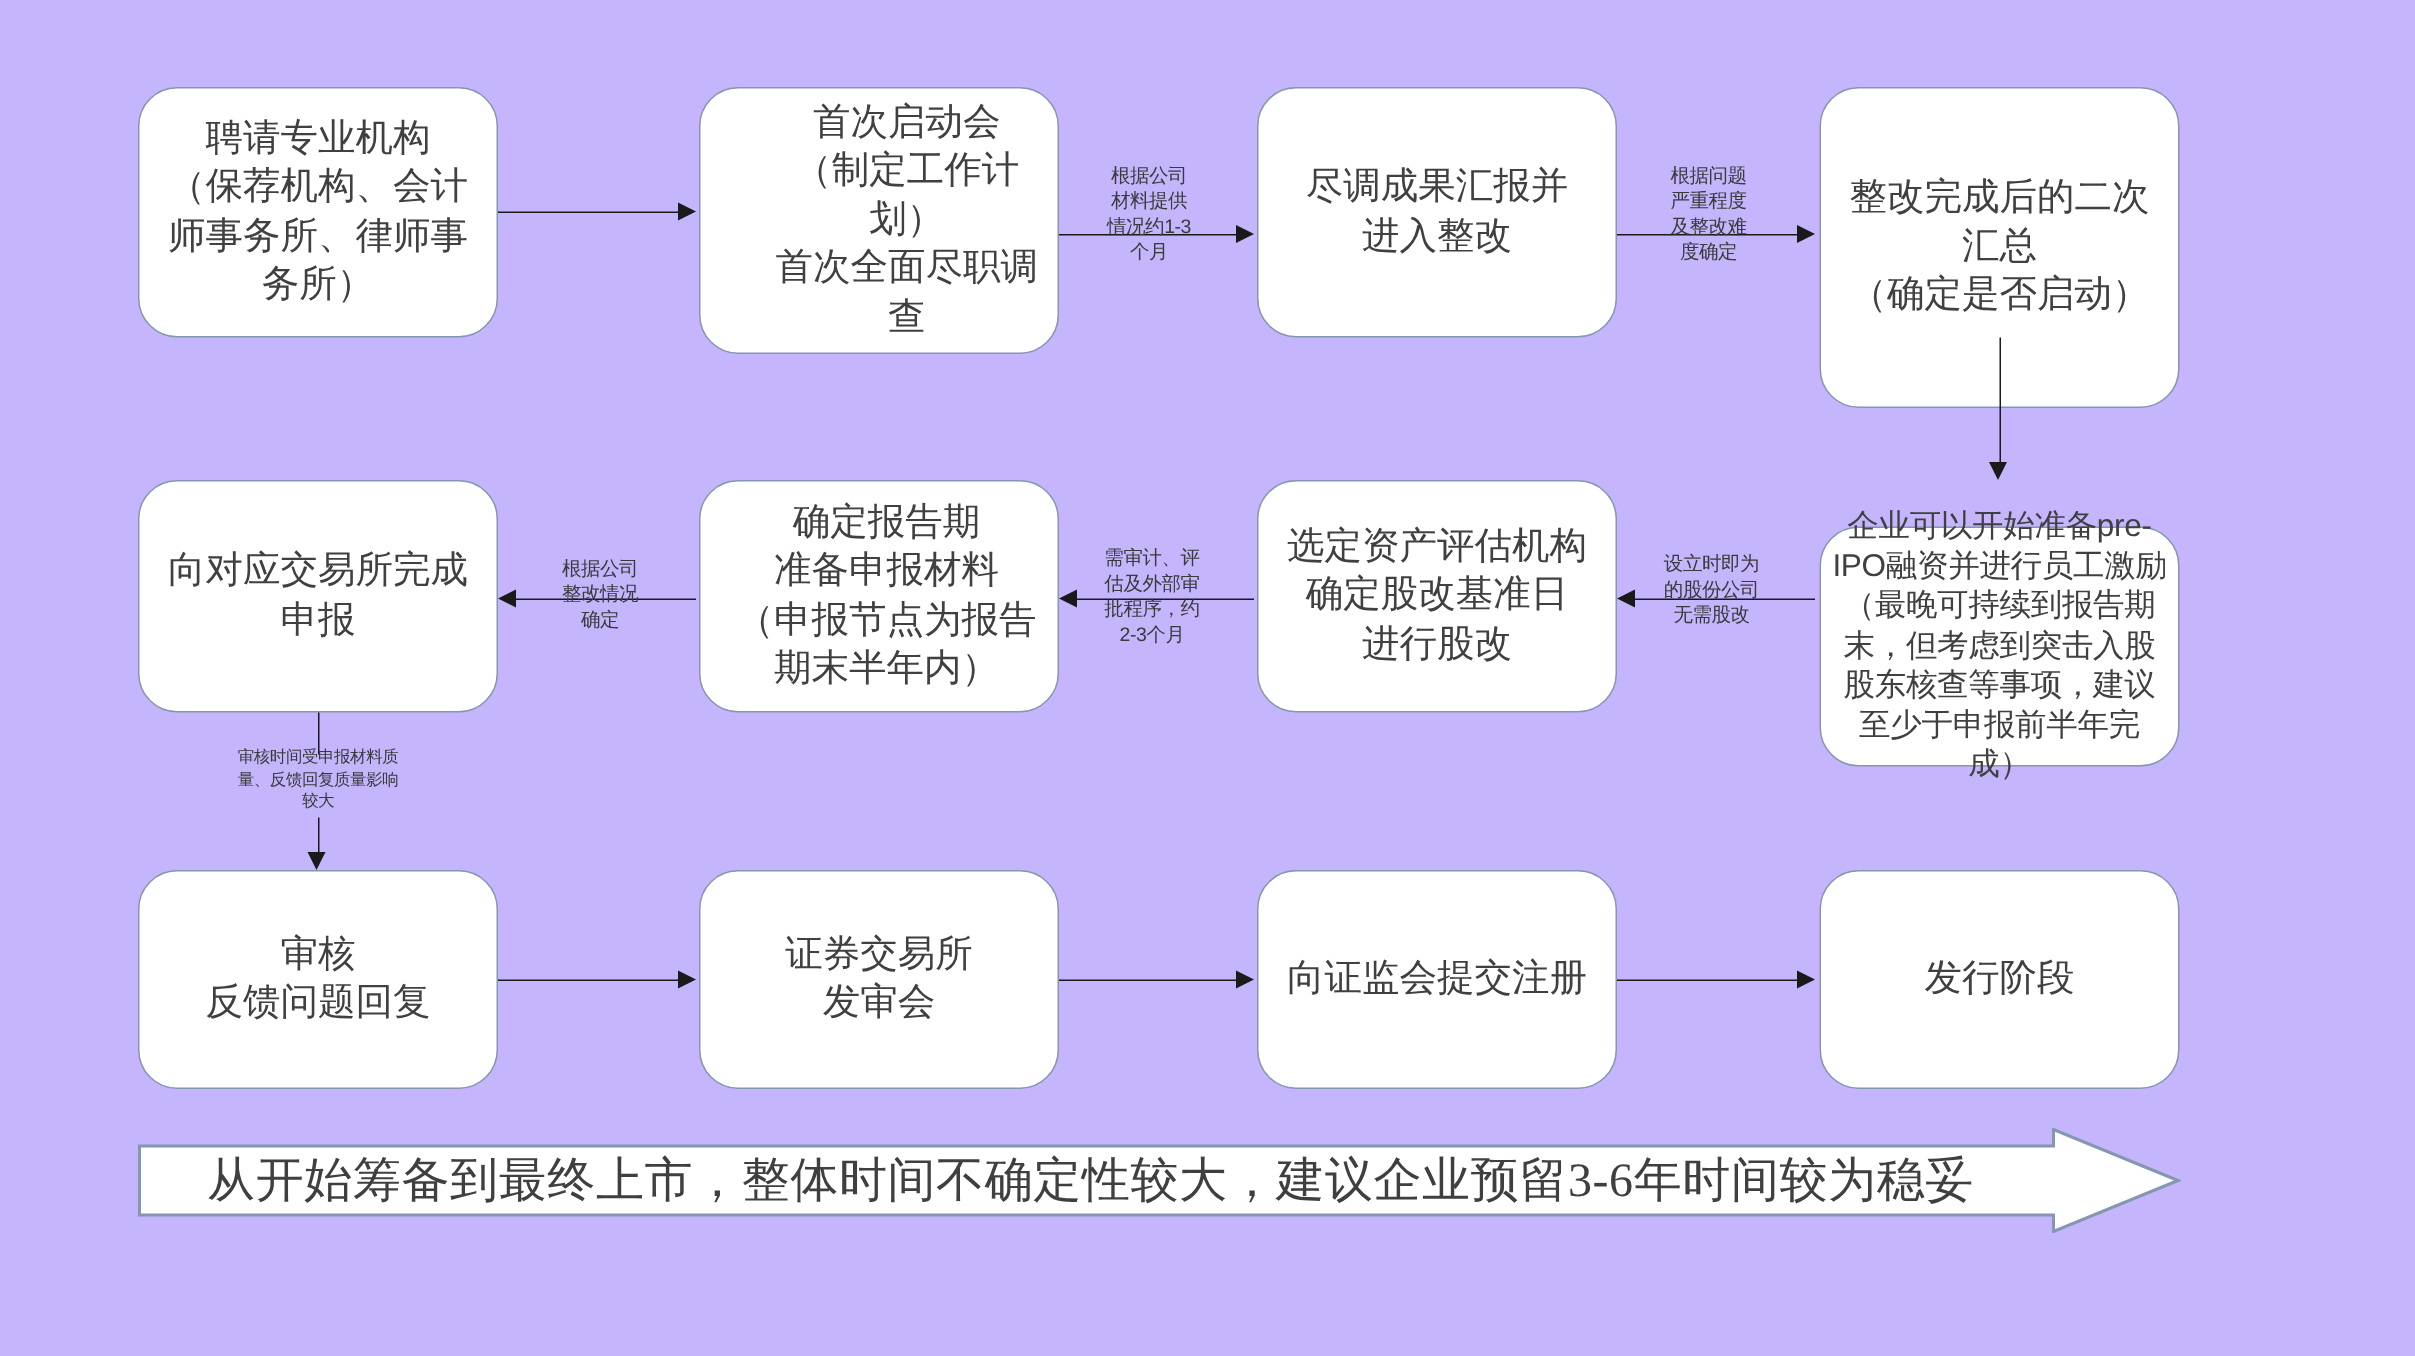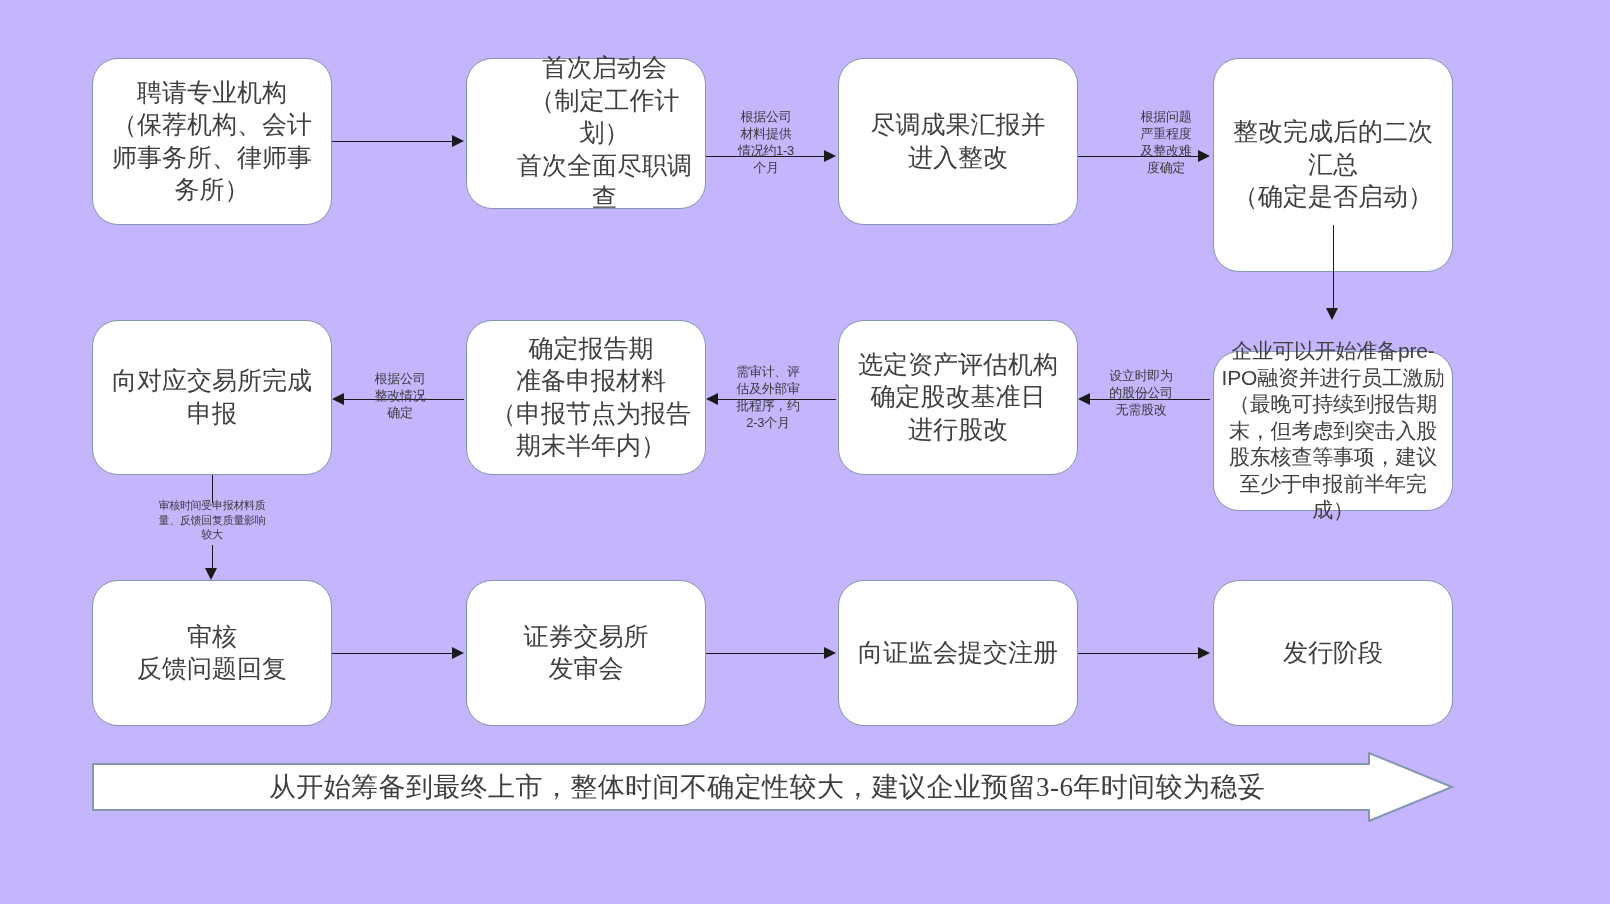--- a/index.html
+++ b/index.html
@@ -103,36 +103,35 @@
     position: absolute;
     left: 0;
     top: 0;
     width: 1270px;
     height: 70px;
     display: flex;
     align-items: center;
     justify-content: center;
     color: #3f3f3f;
     font-family: "Liberation Serif", "DejaVu Serif", serif;
-    font-size: 27px;
+    font-size: 32px;
     letter-spacing: 0.4px;
-    padding-left: 40px;
   }
 </style>
 </head>
 <body>
 
 <div id="canvas">
 
   <div class="node" style="left:92px; top:58px; width:240px; height:167px;">聘请专业机构
 （保荐机构、会计
 师事务所、律师事
 务所）</div>
 
-  <div class="node" style="left:466px; top:58px; width:240px; height:151px;padding-left:43px;">首次启动会
+  <div class="node" style="left:466px; top:58px; width:240px; height:178px;padding-left:43px;">首次启动会
 （制定工作计划）
 首次全面尽职调查</div>
 
   <div class="node" style="left:838px; top:58px; width:240px; height:167px;">尽调成果汇报并
 进入整改</div>
 
   <div class="node" style="left:1213px; top:58px; width:240px; height:214px;">整改完成后的二次
 汇总
 （确定是否启动）</div>
 
@@ -141,21 +140,21 @@
 
   <div class="line-h" style="left:706px; top:156px; width:118px;"></div>
   <div class="arrow-r" style="left:824px; top:150px;"></div>
   <div class="edge-label" style="left:733px; top:108px; width:66px;">根据公司
 材料提供
 情况约1-3
 个月</div>
 
   <div class="line-h" style="left:1078px; top:156px; width:120px;"></div>
   <div class="arrow-r" style="left:1198px; top:150px;"></div>
-  <div class="edge-label" style="left:1106px; top:108px; width:66px;margin-left:27px;">根据问题
+  <div class="edge-label" style="left:1106px; top:108px; width:66px;">根据问题
 严重程度
 及整改难
 度确定</div>
 
   <div class="line-v" style="left:1333px; top:225px; height:85px;"></div>
   <div class="arrow-d" style="left:1326px; top:308px;"></div>
 
   <div class="node sans" style="left:1213px; top:323px; width:240px; height:160px;">企业可以开始准备pre-
 IPO融资并进行员工激励
 （最晚可持续到报告期

